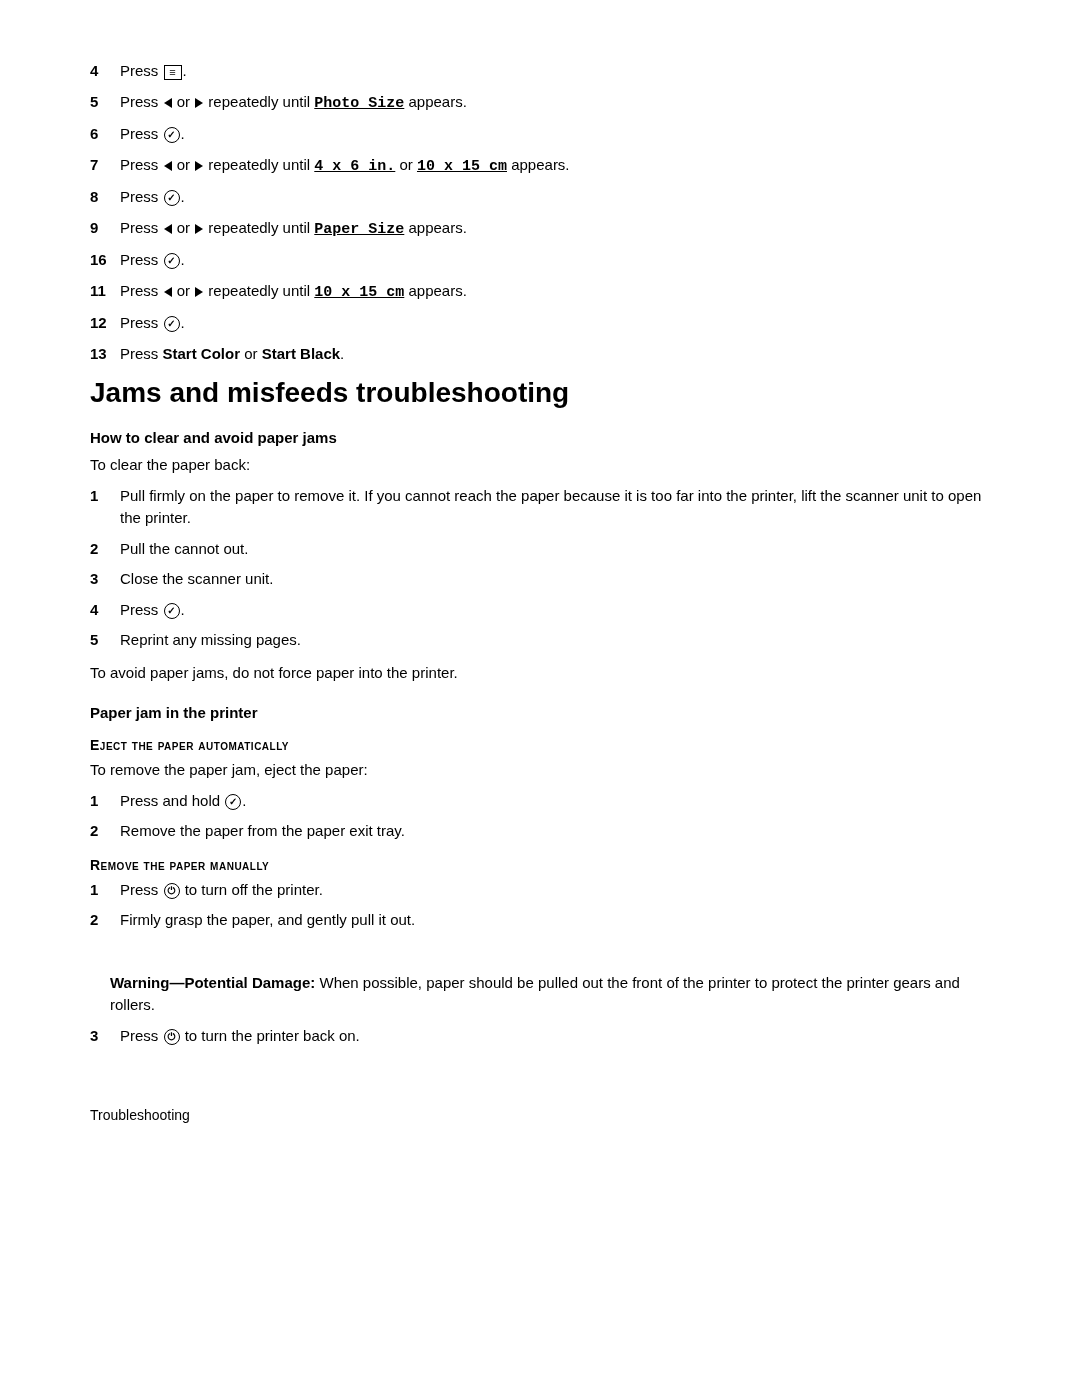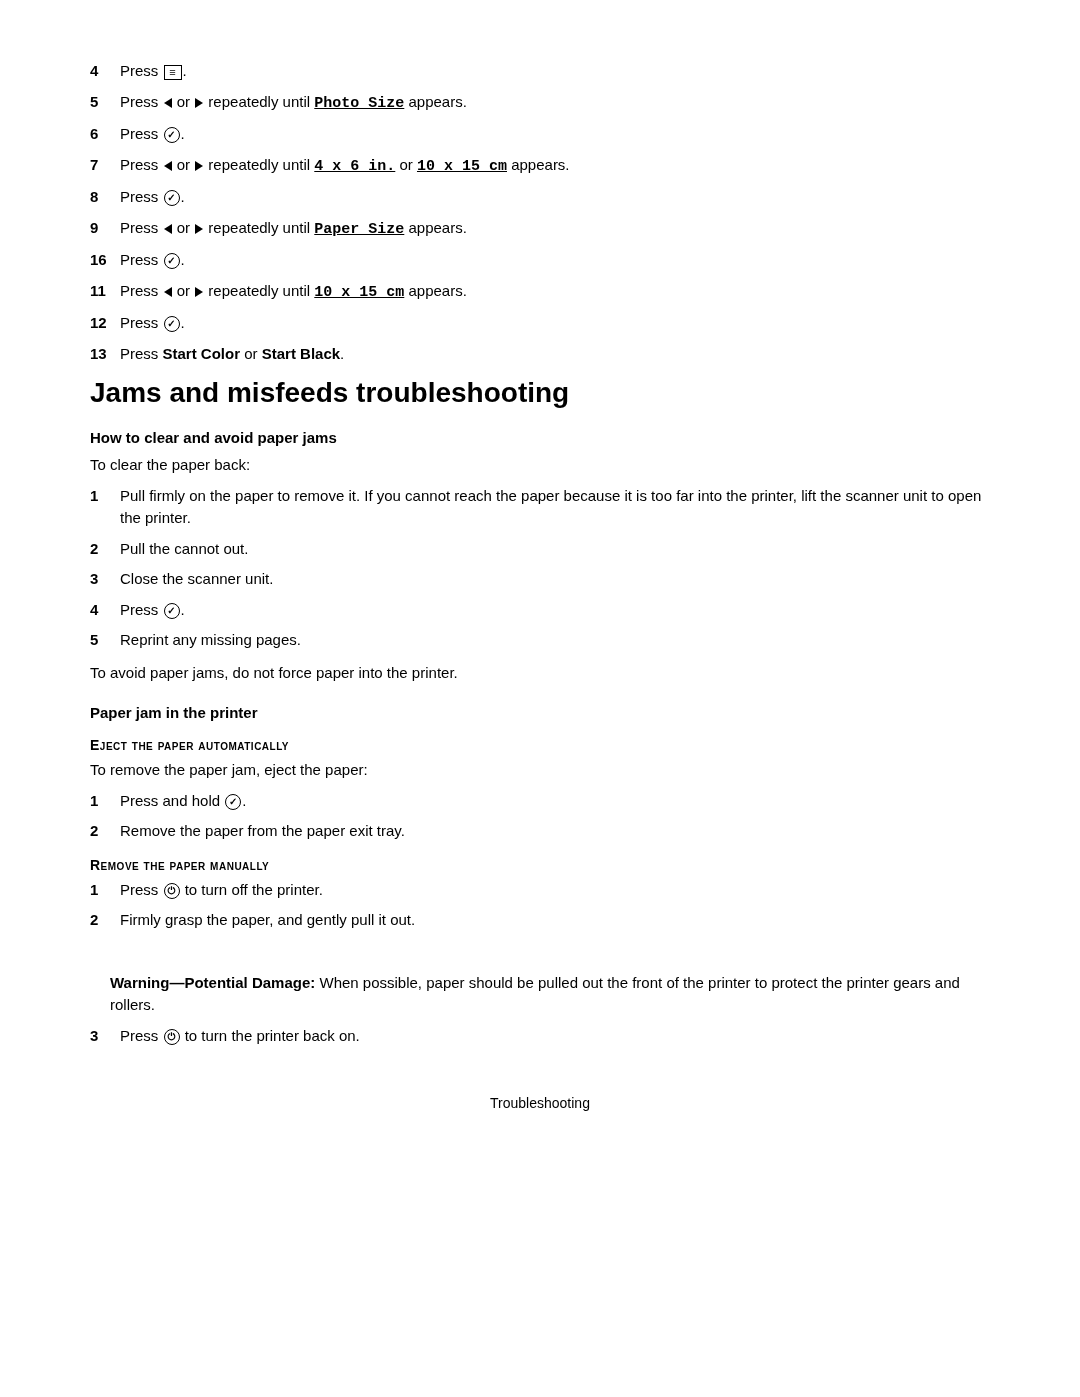--- a/index.html
+++ b/index.html
@@ -68,22 +68,22 @@
       font-size: 14px;
       font-weight: bold;
       margin: 16px 0 6px 0;
       letter-spacing: 0.5px;
     }
     .body-text {
       margin-bottom: 8px;
       line-height: 1.5;
     }
     .footer {
-      text-align: center;
-      margin-top: 48px;
+      text-align: left;
+      margin-top: 60px;
       font-size: 14px;
     }
     .footer-page {
       font-weight: bold;
       font-size: 18px;
     }
     .warning-text {
       margin: 8px 20px 8px 0;
       line-height: 1.5;
     }

